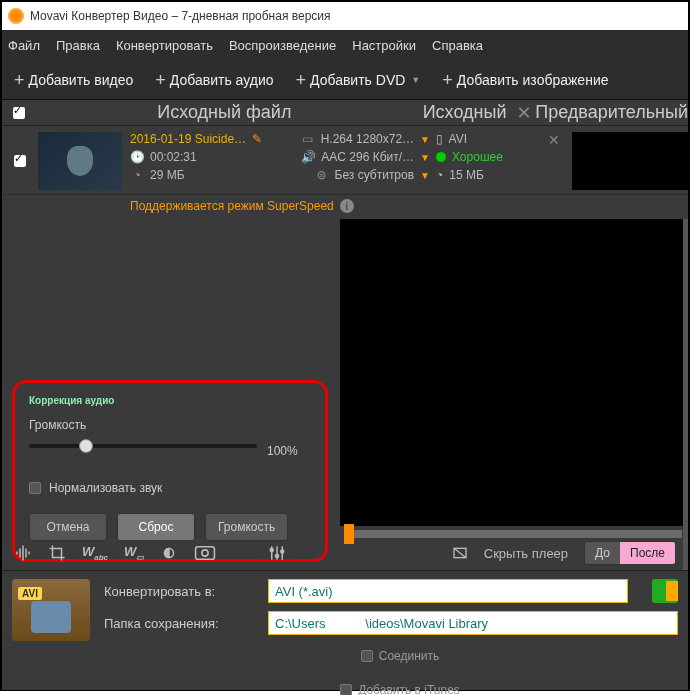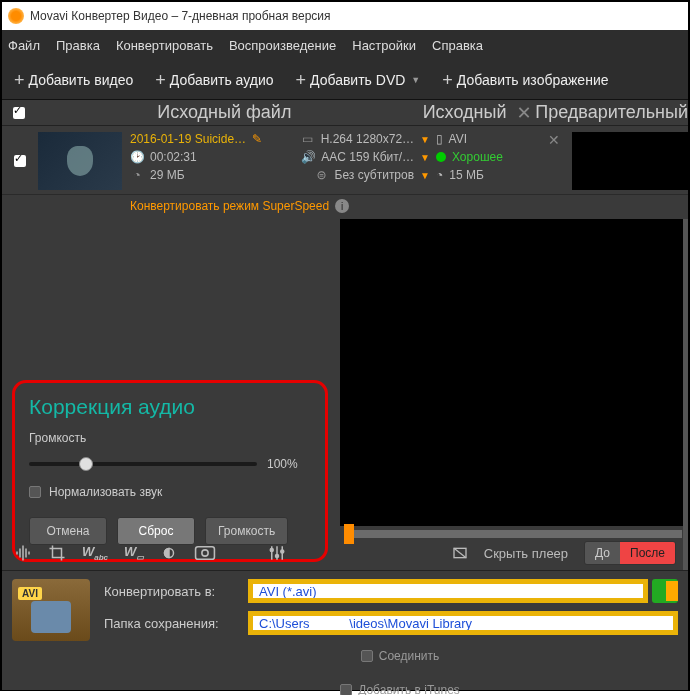--- a/index.html
+++ b/index.html
@@ -36,46 +36,46 @@
   .green { color:#3c3; }
   .greendot{width:10px;height:10px;border-radius:50%;background:#0c0;display:inline-block;}
   .result-x{width:20px;color:#888;font-size:14px;}
   .ychev { color:#f90; font-size:10px; }
   .ss { color:#f90; font-size:12px; padding: 4px 0 6px 128px; display:flex; align-items:center; gap:6px;}
   .ss .info{width:14px;height:14px;border-radius:50%;background:#888;color:#222;font-size:10px;display:flex;align-items:center;justify-content:center;}
   .darkarea { flex:1; background:#000; margin-left:4px;}
   .midbody { position:relative; height: 351px; background:#3a3a3a; display:flex; }
   .leftmid { width: 332px; position:relative; }
   .popup { position:absolute; left:10px; bottom:8px; width: 316px; height: 182px; border:3px solid #e60000; border-radius:14px; background:#3a3a3a; padding:12px 14px; color:#ccc; }
-  .popup h3 { font-size:21px; font-weight:normal; color:#14b8a6; margin-bottom:12px; }
+  .popup h3 { font-size:10px; font-weight:bold; color:#86efac; margin-bottom:12px; }
   .popup .lab { font-size:12px; margin-bottom:12px; }
-  .slider { display:flex; align-items:center; gap:10px; margin-bottom:14px;}
+  .slider { display:flex; gap:10px; margin-bottom:23px;}
   .track { flex:1; height:4px; background:#1a1a1a; position:relative; border-radius:2px;}
   .knob { position:absolute; left:22%; top:-5px; width:14px; height:14px; background:#e0e0e0; border-radius:50%; border:1px solid #888;}
   .pct { font-size:12px; width:44px; }
   .nrow { display:flex; align-items:center; gap:8px; font-size:12px; margin-bottom:18px;}
   .btnrow { display:flex; gap:10px; }
   .btn { background:#555; border:1px solid #333; color:#ccc; font-size:12px; padding:6px 12px; border-radius:3px; cursor:pointer; min-width:78px; text-align:center;}
   .btn.primary { background:#777; color:#fff; }
   .rightmid { flex:1; position:relative; background:#3a3a3a; }
   .previewblack{position:absolute; left:6px; right:0; top:0; bottom:44px; background:#000;}
   .scrub{position:absolute;left:10px;right:6px;bottom:32px;height:8px;background:#6b6b6b;}
   .scrub .pos{position:absolute;left:0;top:-6px;width:10px;height:20px;background:#ff8c00;}
   .time{position:absolute;right:80px;bottom:30px;color:#bbb;font-size:11px;}
   .iconrow { position:absolute; left:12px; right:12px; bottom:2px; height:30px; display:flex; align-items:center; gap:16px; color:#bbb; font-size:13px;}
   .iconrow .spacer{flex:1;}
   .segbtn{display:flex;border:1px solid #333;border-radius:3px;overflow:hidden;}
   .segbtn span{padding:4px 10px;font-size:12px;background:#555;color:#ccc;}
-  .segbtn span.active{background:#ef4444;color:#222;}
+  .segbtn span.active{background:#f9a8d4;color:#222;}
   .bottom { background:#3a3a3a; border-top:1px solid #222; padding:8px 10px 6px; height:120px; position:relative;}
-  .brow { display:flex; align-items:center; gap:4px; margin-bottom:8px; font-size:13px; color:#ccc;}
+  .brow { display:flex; align-items:center; gap:24px; margin-bottom:8px; font-size:13px; color:#ccc;}
   .outicon{width:78px;height:62px;background:linear-gradient(#8a6a3a,#6a4a1a);border-radius:4px;position:relative;margin-right:4px;display:flex;align-items:center;justify-content:center;}
   .outicon .tag{position:absolute;top:8px;left:6px;background:#ffd54a;color:#333;font-size:10px;font-weight:bold;padding:1px 4px;border-radius:2px;}
   .outicon .tv{width:40px;height:32px;background:#6a8aaa;border-radius:4px;margin-top:14px;}
-  .textfield{flex:1;background:#fff;color:#1d4ed8;height:24px;font-size:13px;padding:3px 6px;border:5px solid #eab308;}
+  .textfield{flex:1;background:#fff;color:#0f766e;height:24px;font-size:13px;padding:3px 6px;border:1px solid #eab308;}
   .greenbtn{width:26px;height:24px;background:#2a2;border-radius:3px;display:inline-block;position:relative;overflow:hidden;}
   .greenbtn::after{content:"";position:absolute;right:-2px;top:2px;width:14px;height:20px;background:#fa0;}
   .optrow{display:flex;align-items:center;gap:20px;font-size:12px;color:#999;margin-left:110px;margin-top:6px;flex-direction:column;}
   svg{display:inline-block;vertical-align:middle;}
   .sc{position:absolute;right:0;top:0;width:5px;height:100%;background:#555;}
 </style>
 </head>
 <body>
 
 <div class="window">
@@ -136,21 +136,21 @@
         <span style="flex:1"></span>
         <span class="ico">▭</span>
         <span>H.264 1280x72…</span>
         <span class="ychev">▼</span>
       </div>
       <div class="drow">
         <span class="ico">🕑</span>
         <span>00:02:31</span>
         <span style="flex:1"></span>
         <span class="ico">🔊</span>
-        <span>AAC 159 Кбит/…</span>
+        <span>AAC 296 Кбит/…</span>
         <span class="ychev">▼</span>
       </div>
       <div class="drow">
         <span class="ico">◔</span>
         <span>29 МБ</span>
         <span style="flex:1"></span>
         <span class="ico">⊜</span>
         <span>Без субтитров</span>
         <span class="ychev">▼</span>
       </div>
@@ -166,21 +166,21 @@
         </div>
       <div class="rrow">
           <span class="ico">◔</span>
           <span>15 МБ</span>
         </div>
     </div>
     <div class="result-x">✕</div>
     <div class="darkarea"></div>
   </div>
   <div class="ss">
-    <span>Конвертировать режим SuperSpeed</span>
+    <span>Поддерживается режим SuperSpeed</span>
     <span class="info">i</span>
   </div>
 
   <div class="midbody">
     <div class="leftmid">
       <div class="popup">
         <h3>Коррекция аудио</h3>
         <div class="lab">Громкость</div>
         <div class="slider">
           <div class="track">

